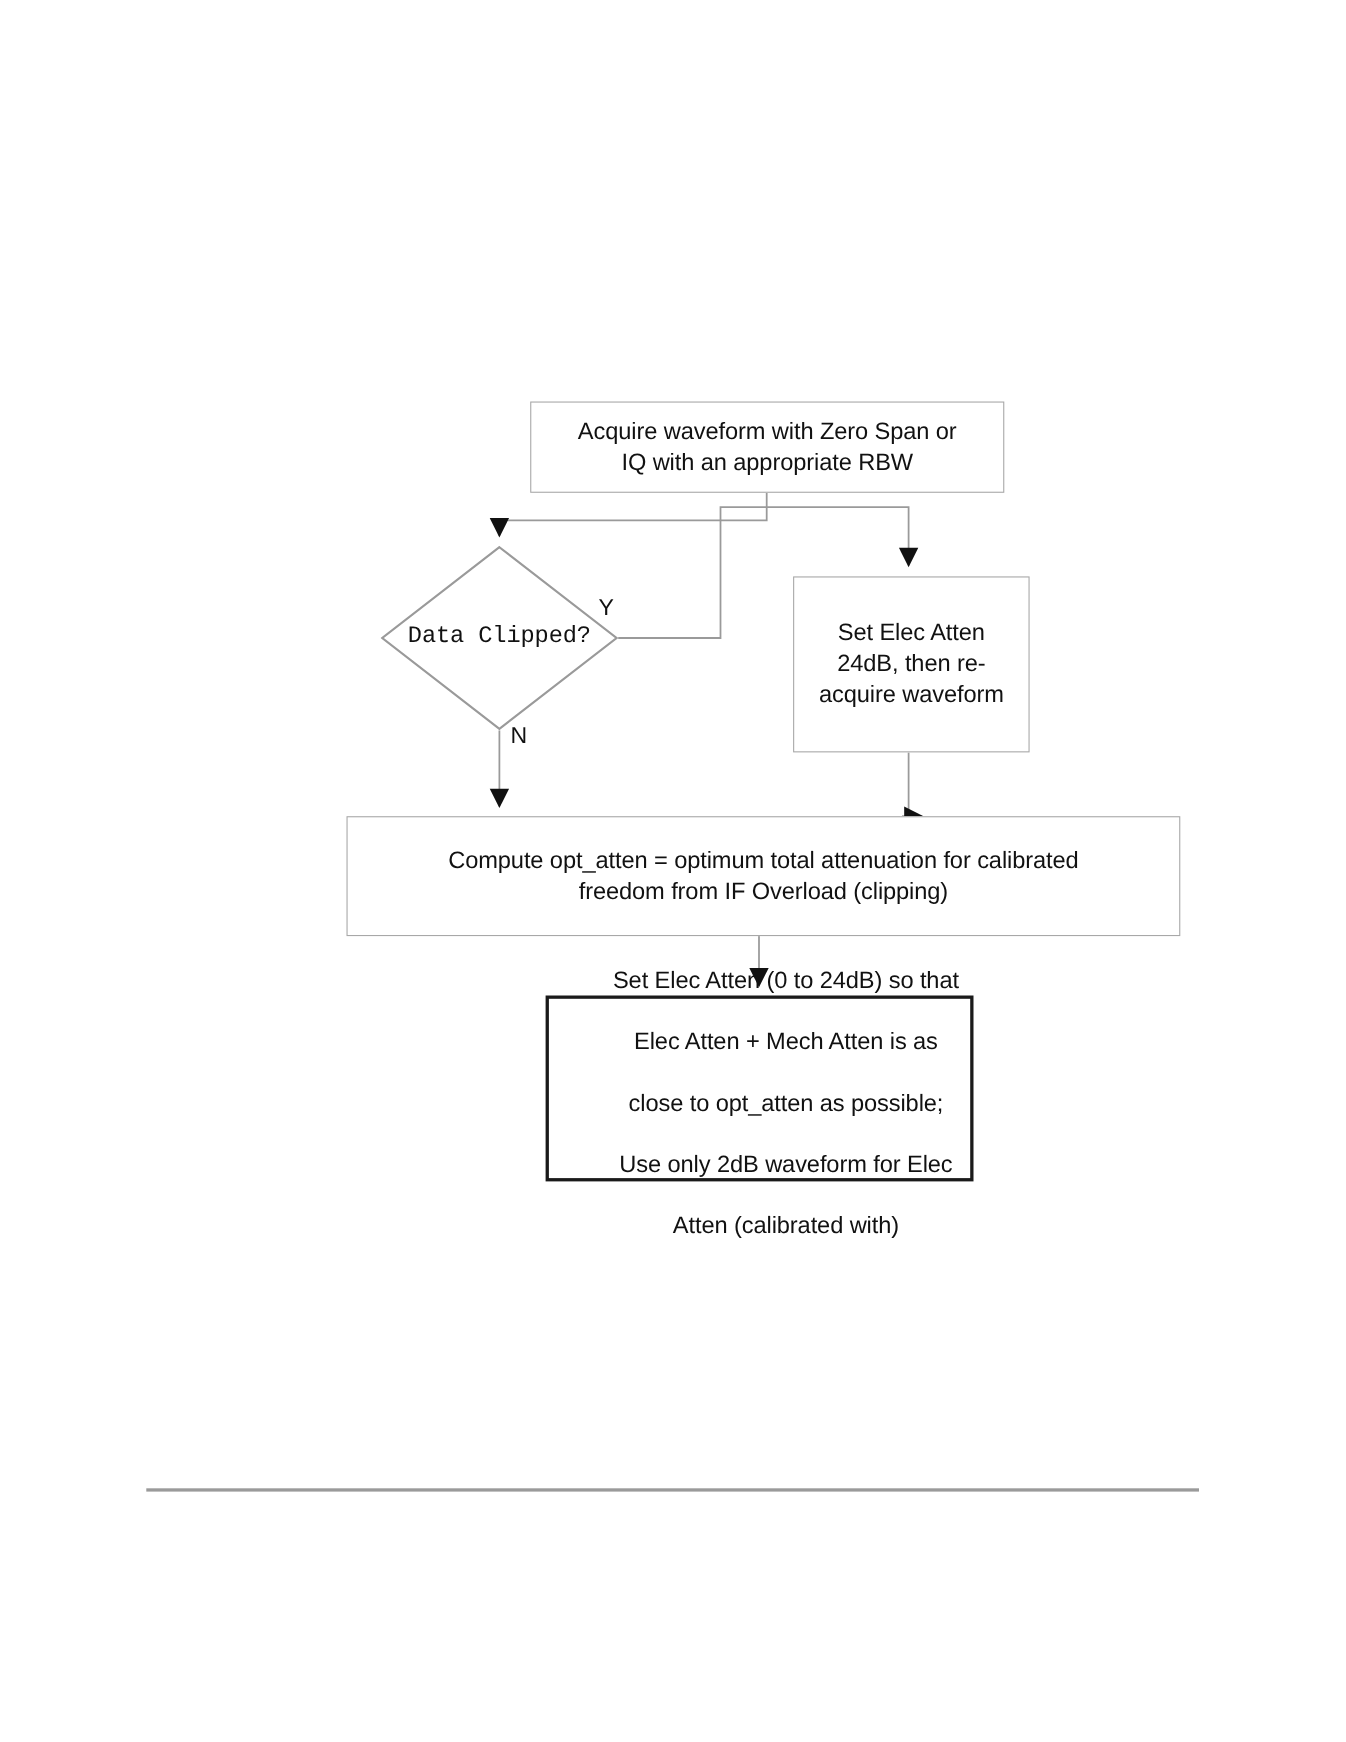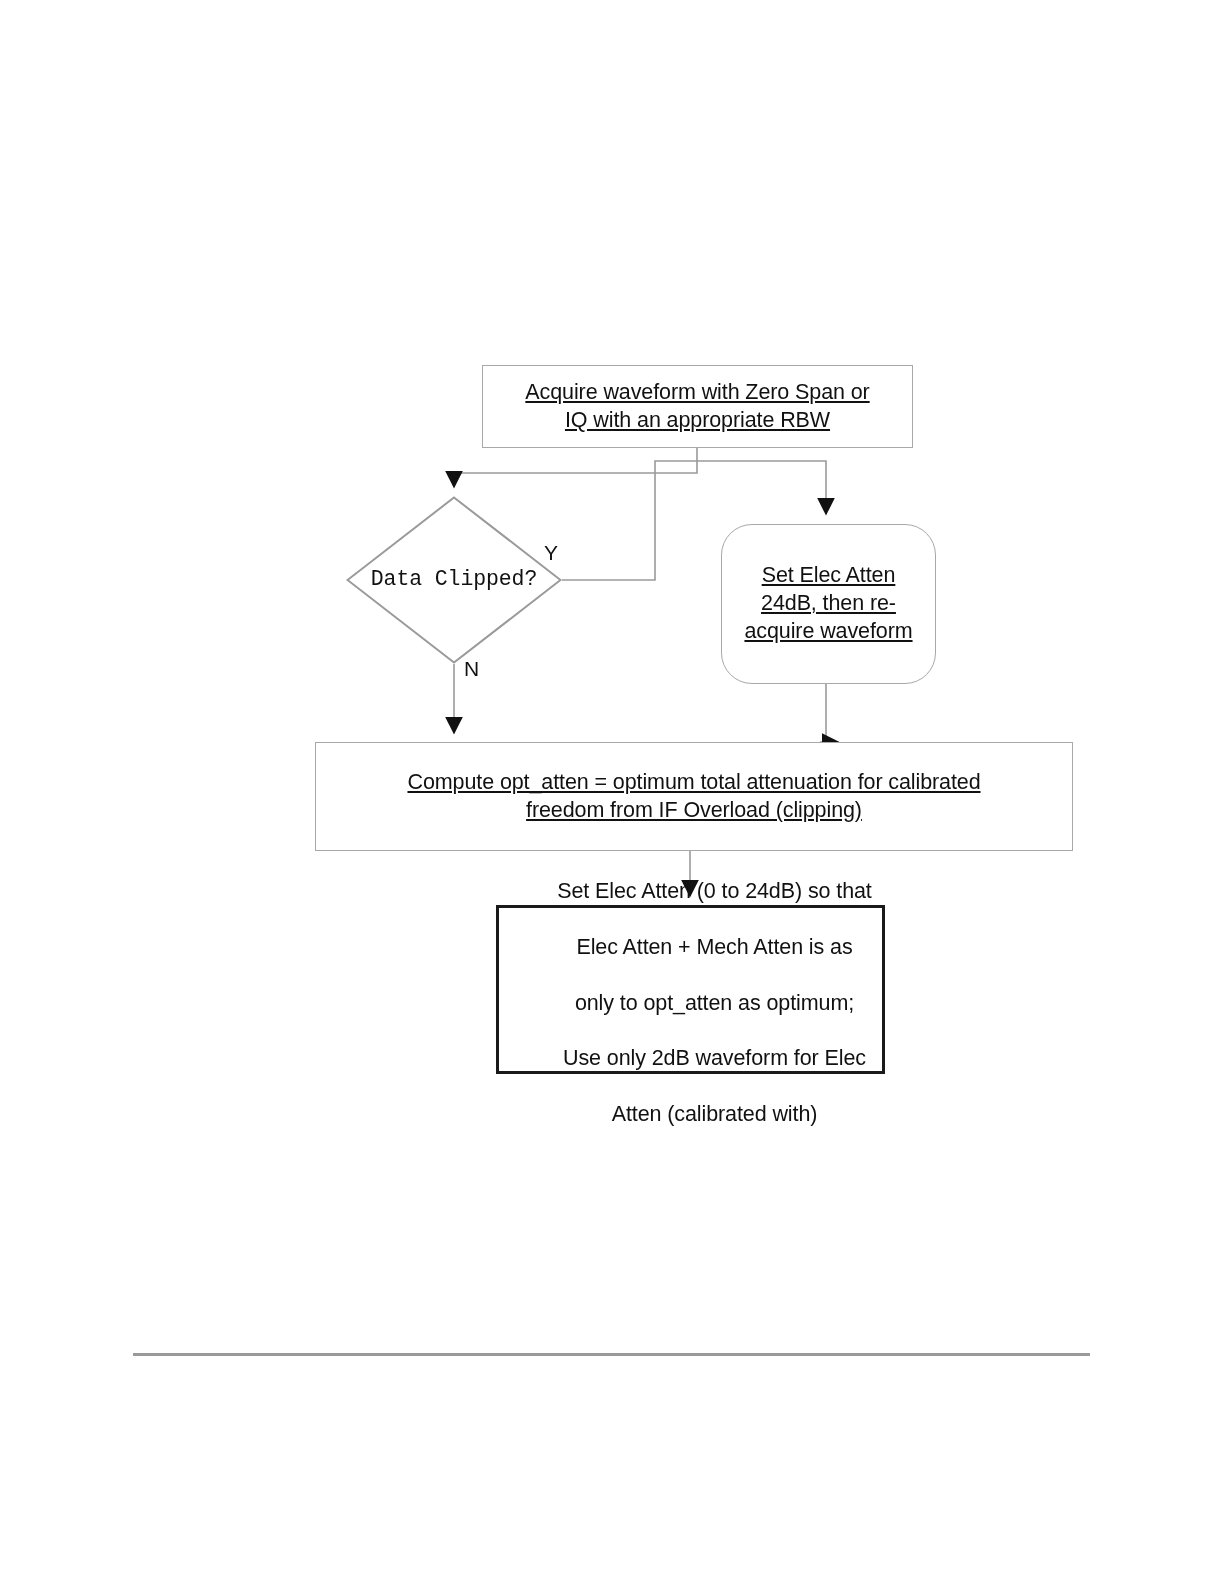--- a/index.html
+++ b/index.html
@@ -51,38 +51,36 @@
   .node .txt {
     display: block;
     white-space: pre-line;
     line-height: 1.30;
     letter-spacing: -0.1px;
   }
 
   
   .box-thin {
     border: 1.5px solid #a8a8a8;
-    text-decoration: underline;
   }
   
   .box-heavy {
     border: 3px solid #1a1a1a;
   }
 
   
   #node-acquire {
     left: 482px; top: 365px;
     width: 431px; height: 83px;
     font-size: 21.5px;
   }
   #node-set-atten-24 {
     left: 721px; top: 524px;
     width: 215px; height: 160px;
     font-size: 21.5px;
-    border-radius: 31px;
   }
   #node-compute {
     left: 315px; top: 742px;
     width: 758px; height: 109px;
     font-size: 21.5px;
   }
   #node-set-atten-final {
     left: 496px; top: 905px;
     width: 389px; height: 169px;
     font-size: 21.5px;
@@ -189,21 +187,21 @@
 
     <div class="node box-thin" id="node-compute">
       <span class="txt">Compute opt_atten = optimum total attenuation for calibrated
 freedom from IF Overload (clipping)</span>
     </div>
 
     <div class="node box-heavy" id="node-set-atten-final">
       <span class="txt">
         <span>Set Elec Atten (0 to 24dB) so that</span><br>
         <span>Elec Atten + Mech Atten is as</span><br>
-        <span>only to </span><span class="italic">opt_atten</span><span> as optimum;</span><br>
+        <span>close to </span><span class="italic">opt_atten</span><span> as possible;</span><br>
         <span>Use only 2dB waveform for Elec</span><br>
         <span>Atten (calibrated with)</span>
       </span>
     </div>
 
   </div>
 
   <div id="footer-rule"></div>
 
 </div>

